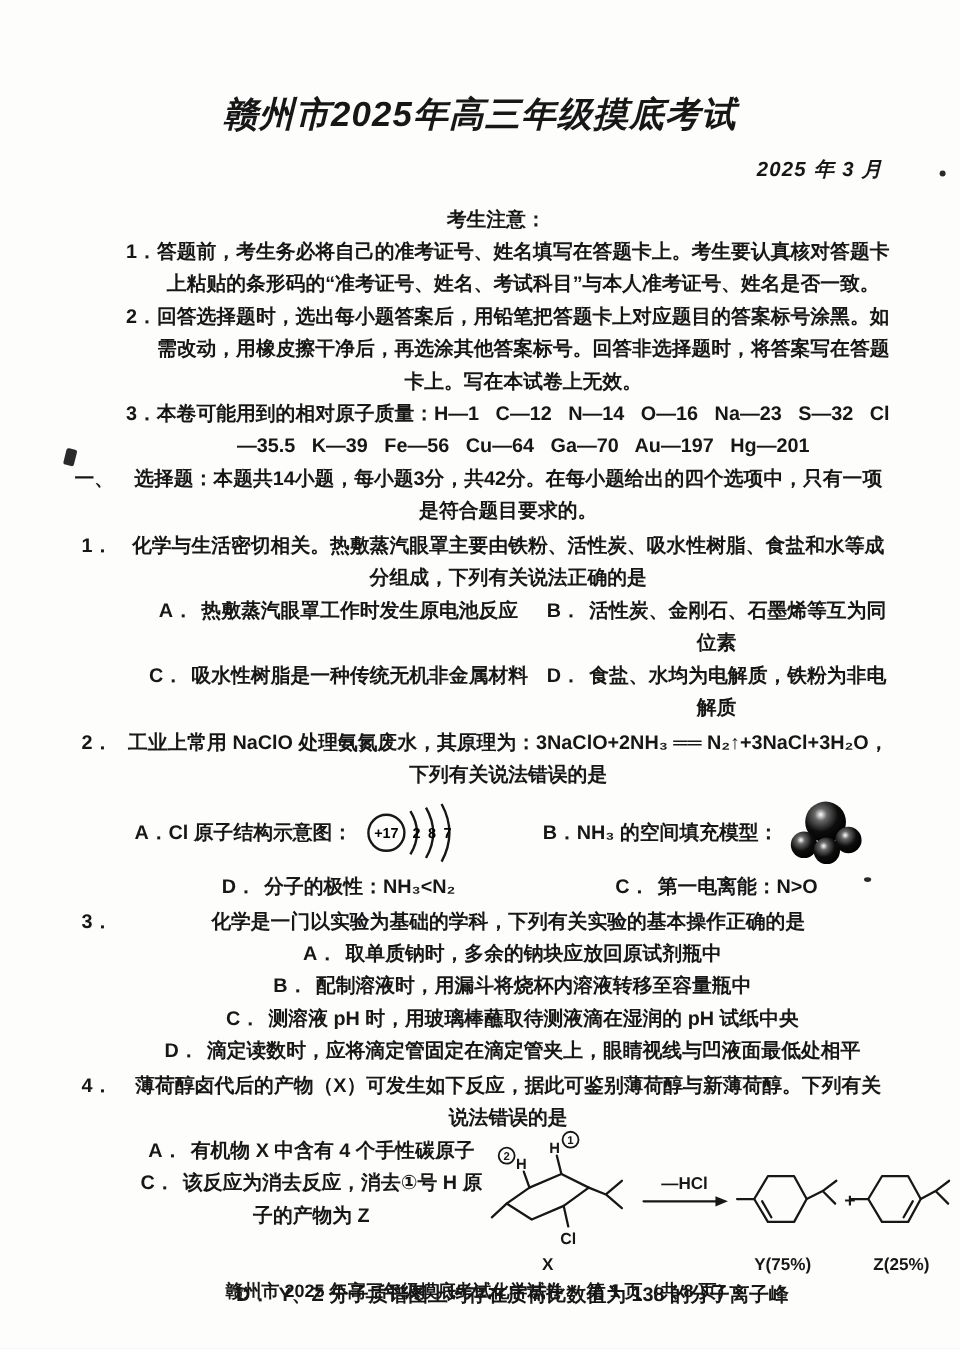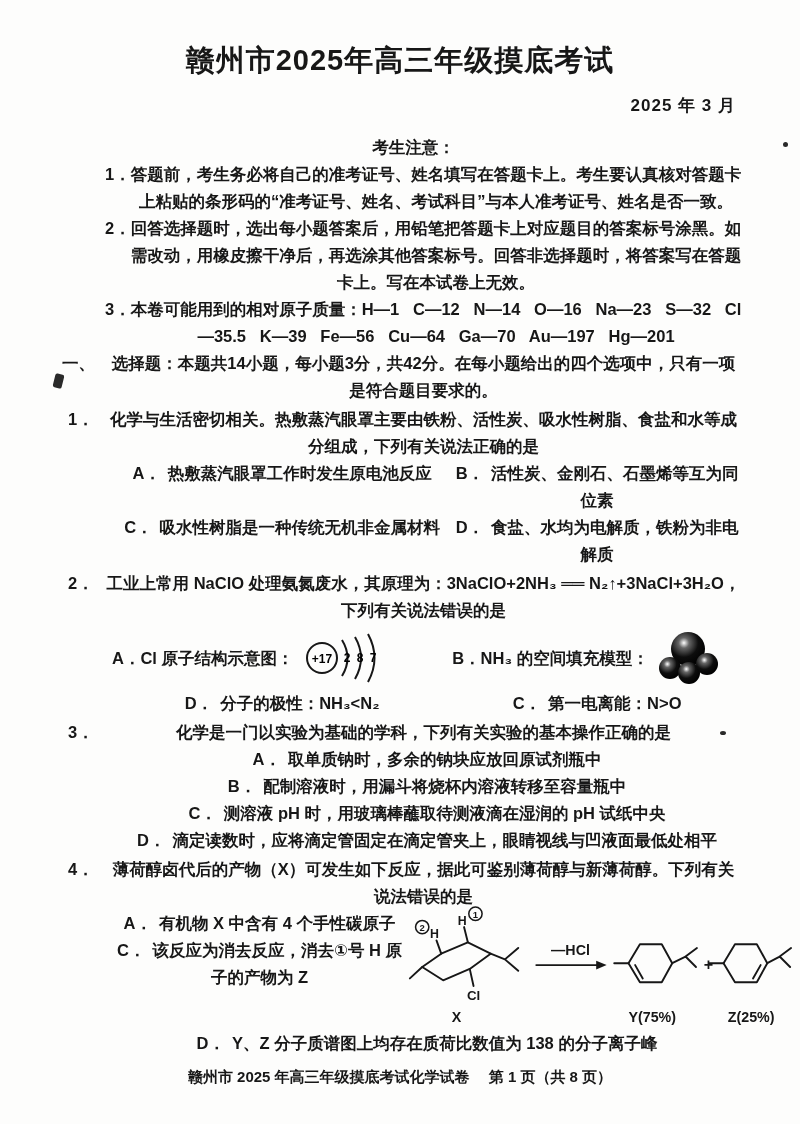--- a/index.html
+++ b/index.html
@@ -2,21 +2,21 @@
 <html><head>
 <meta charset="utf-8">
 <style>
   html,body{margin:0;padding:0;background:#e8e8e8;}
   .sheet{
     position:relative;width:800px;height:1124px;margin:0 auto;
     background:#fdfdfc;color:#171717;overflow:hidden;
     font-family:"Liberation Sans","DejaVu Sans",sans-serif;
     font-weight:600;font-size:16.5px;line-height:27px;
   }
-  .header{padding-top:42px;text-align:center;}
+  .header{padding-top:78px;text-align:center;font-style:italic;}
   .title{font-size:29px;line-height:36px;font-weight:800;letter-spacing:1px;}
   .subrow{position:relative;margin-top:6px;height:38px;}
   .subtitle{font-size:27px;line-height:38px;font-weight:800;letter-spacing:8px;}
   .date{position:absolute;right:64px;top:8px;font-size:17px;font-weight:600;letter-spacing:1px;}
   .bodytext{margin:12px 58px 0 62px;text-align:center;}
   .notice-head{margin-left:23px;font-weight:700;}
   .note{position:relative;padding-left:68px;}
   .note .num{position:absolute;left:43px;}
   .masses{white-space:pre-wrap;}
   .section{position:relative;padding-left:43px;font-weight:700;}

